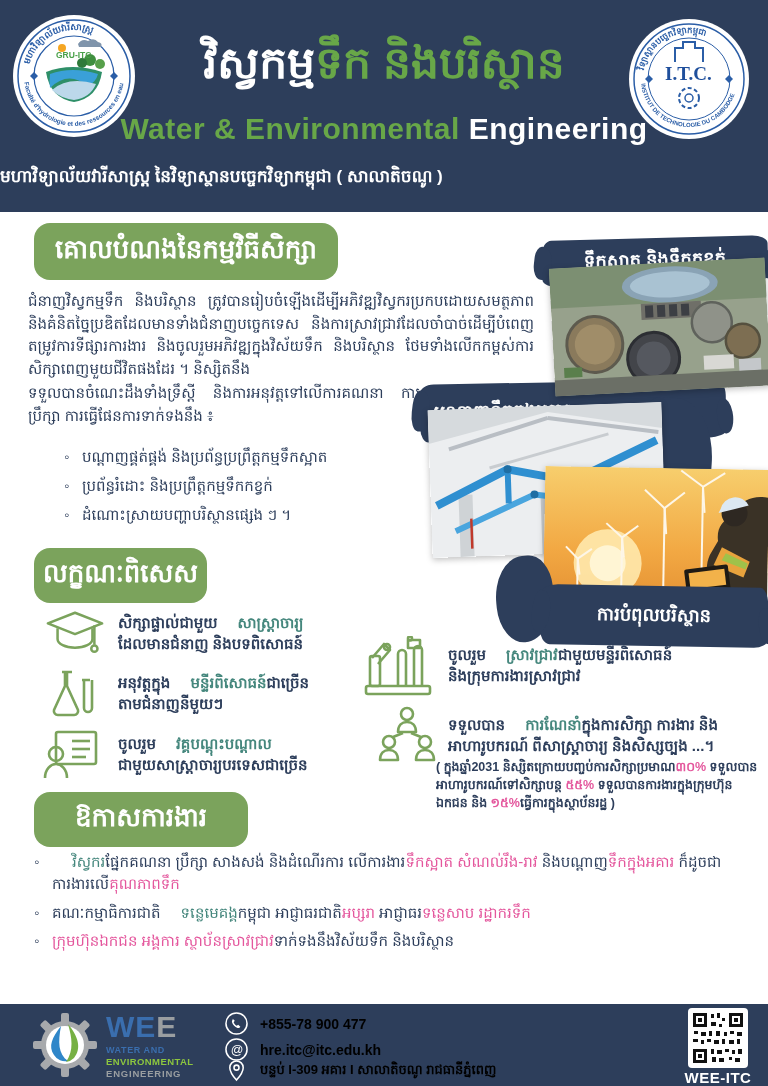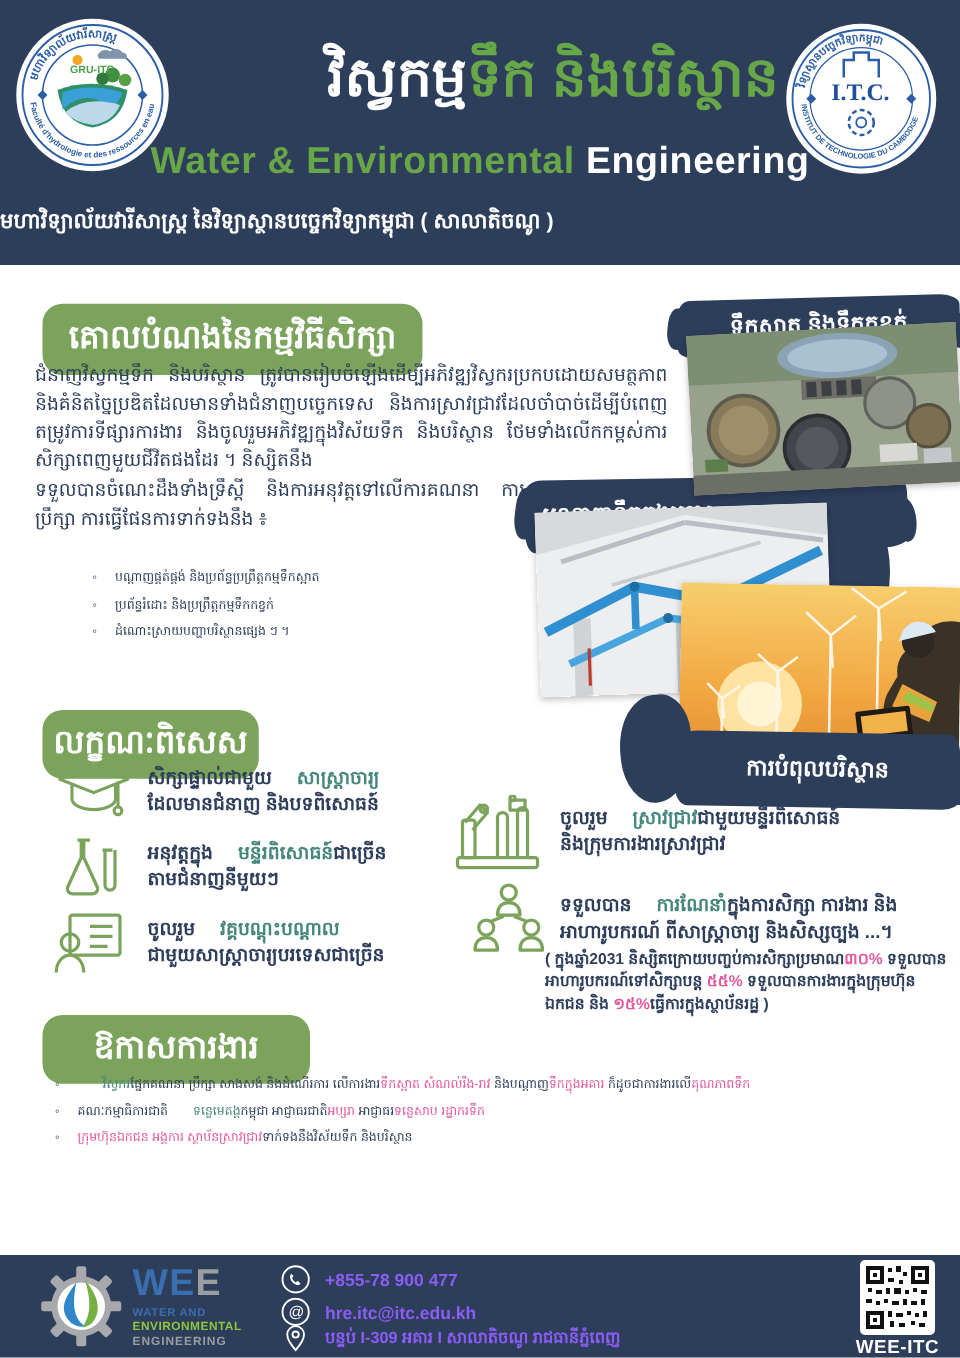--- a/index.html
+++ b/index.html
@@ -7,39 +7,39 @@
     --pink:#e4579d; --leaf:#8dc63f; --blue:#3a6eae; --gray:#9a9ea1;
   }
   html,body{margin:0;padding:0;background:#666;}
   .page{position:relative;width:768px;height:1086px;background:#ffffff;overflow:hidden;
         font-family:"Liberation Sans",sans-serif;margin:0 auto;}
   
   .header{position:absolute;left:0;top:0;width:768px;height:212px;background:var(--navy);}
   .logo{position:absolute;border-radius:50%;overflow:hidden;}
   .logo-left{left:12px;top:14px;width:124px;height:124px;}
   .logo-right{left:628px;top:18px;width:122px;height:122px;}
-  .kh-title{position:absolute;left:145px;top:30px;width:478px;text-align:right;
+  .kh-title{position:absolute;left:145px;top:30px;width:478px;text-align:center;
             font-size:44px;font-weight:700;color:#fff;line-height:1.5;}
   .kh-title .g{color:var(--titleGreen);}
   .en-title{position:absolute;left:120px;top:112px;width:528px;text-align:center;
             font-size:30px;font-weight:700;color:var(--titleGreen);letter-spacing:.5px;}
   .en-title .w{color:#fff;}
   .banner{position:absolute;left:0;top:165px;width:768px;
           font-size:17px;font-weight:700;color:#fff;}
   
   .pill{position:absolute;background:var(--green);color:#fff;font-weight:700;
-        border-radius:16px;display:flex;align-items:center;justify-content:center;margin-top:20px;}
+        border-radius:16px;display:flex;align-items:center;justify-content:center;}
   .pill1{left:34px;top:223px;width:304px;height:57px;font-size:26px;}
   .pill2{left:34px;top:548px;width:173px;height:55px;font-size:26px;}
   .pill3{left:34px;top:792px;width:214px;height:55px;font-size:26px;}
   
   .para{position:absolute;color:var(--navy);font-size:15px;line-height:1.5;text-align:justify;}
   .para1{left:28px;top:290px;width:506px;}
   .para2{left:28px;top:382px;width:392px;}
-  ul.dots{list-style:none;margin:16px;padding:0;position:absolute;color:var(--navy);font-size:10px;}
+  ul.dots{list-style:none;margin:6px;padding:0;position:absolute;color:var(--navy);font-size:15px;}
   ul.dots li{position:relative;padding-left:18px;margin-bottom:7px;line-height:1.45;}
   ul.dots li::before{content:"◦";position:absolute;left:0;top:0;color:var(--navy);font-weight:700;}
   .goal-list{left:58px;top:440px;width:380px;}
   .jobs-list{left:28px;top:845px;width:732px;}
   .jobs-list li{margin-bottom:6px;}
   .cn{color:var(--navy);} .ct{color:var(--teal);padding-left:20px;} .cp{color:var(--pink);}
   
   .ficon{position:absolute;color:var(--green);}
   .ftext{position:absolute;color:var(--navy);font-size:15px;line-height:1.4;font-weight:700;}
   .note{position:absolute;left:436px;top:758px;width:328px;color:var(--navy);
@@ -68,21 +68,21 @@
   .photo svg{display:block;width:100%;height:100%;}
   
   .footer{position:absolute;left:0;top:1004px;width:768px;height:82px;background:var(--navy);}
   .wee-gear{position:absolute;left:32px;top:1012px;width:66px;height:66px;}
   .wee-text{position:absolute;left:106px;top:1012px;line-height:1;}
   .wee-word{font-size:30px;font-weight:700;letter-spacing:1px;}
   .wee-word .b{color:var(--blue);} .wee-word .gy{color:var(--gray);}
   .wee-sub1{color:var(--blue);font-size:9px;font-weight:700;letter-spacing:.6px;margin-top:4px;}
   .wee-sub2{color:var(--leaf);font-size:9.5px;font-weight:700;letter-spacing:.4px;margin-top:2px;}
   .wee-sub3{color:var(--gray);font-size:9.5px;font-weight:700;letter-spacing:.8px;margin-top:2px;}
-  .contact{position:absolute;left:225px;color:#8b5cf6;display:flex;align-items:center;gap:12px;}
+  .contact{position:absolute;left:225px;color:#000000;display:flex;align-items:center;gap:12px;}
   .c1{top:1012px;} .c2{top:1038px;} .c3{top:1059px;}
   .cicon{width:23px;height:23px;flex:0 0 23px;}
   .ctext{font-size:14px;font-weight:700;}
   .ctext.addr{font-size:13px;}
   .qr{position:absolute;left:688px;top:1008px;width:60px;height:60px;background:#fff;border-radius:4px;padding:3px;box-sizing:border-box;}
   .qr svg{display:block;width:100%;height:100%;}
   .qr-label{position:absolute;left:680px;top:1069px;width:76px;text-align:center;color:#fff;
             font-size:15px;font-weight:700;letter-spacing:.5px;}
 </style>
 </head>

